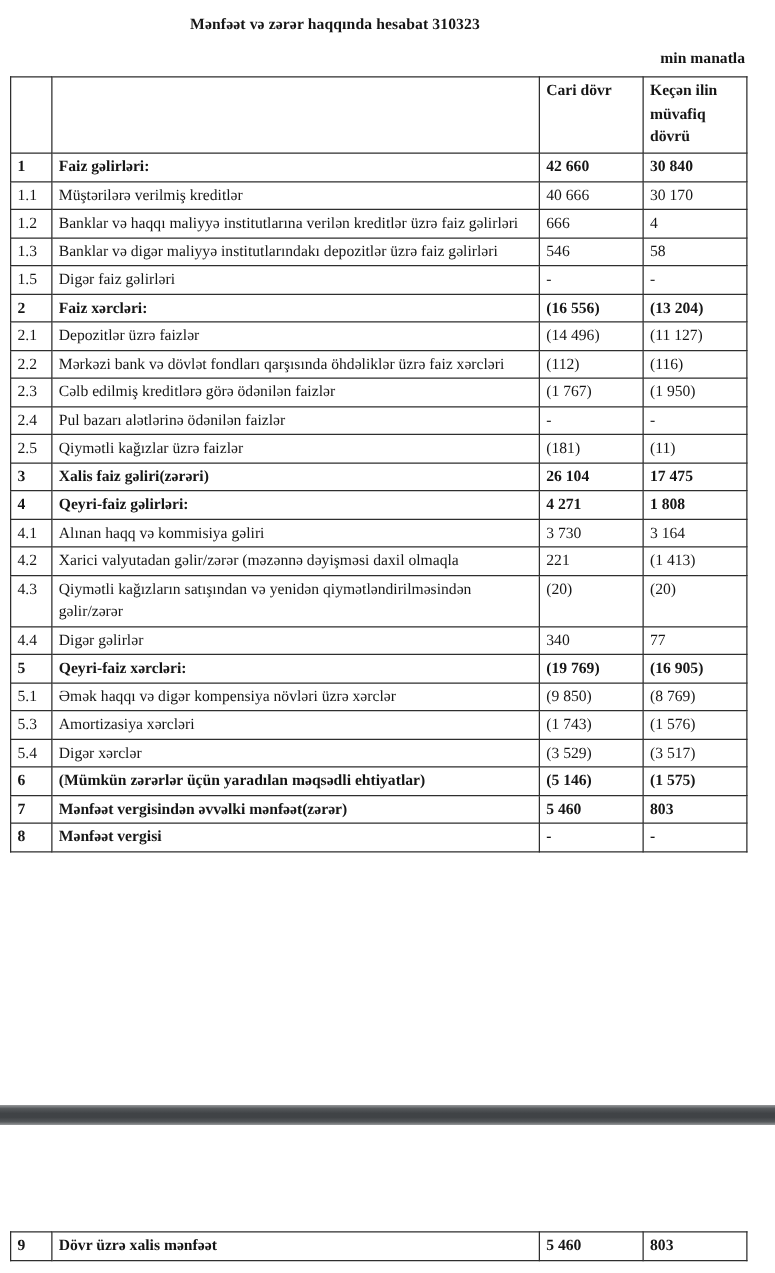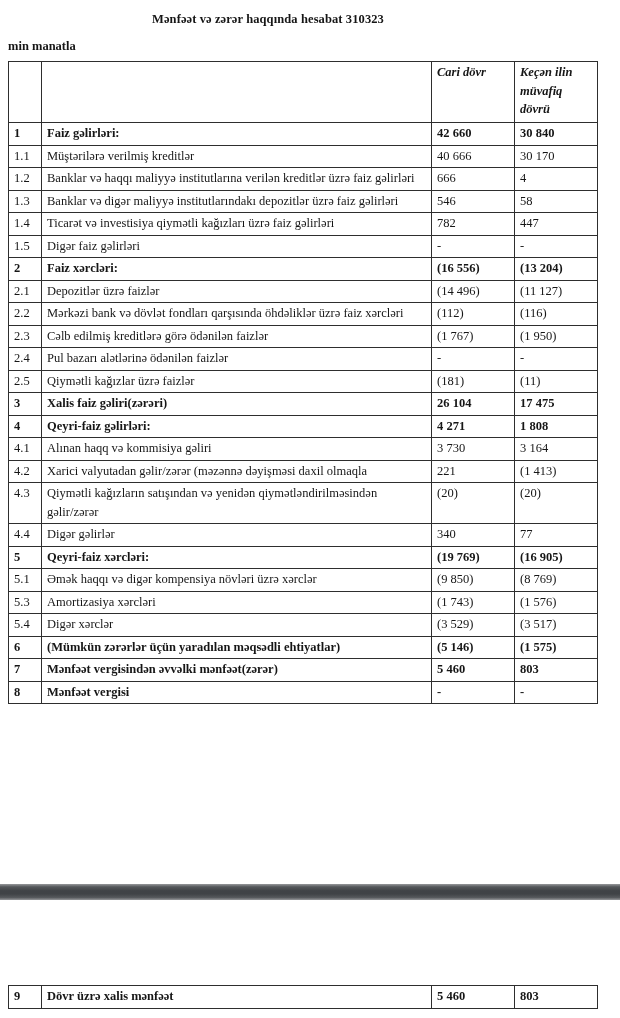--- a/index.html
+++ b/index.html
@@ -24,21 +24,21 @@
     font-size: 12.5px;
     font-weight: bold;
     margin: 0;
     letter-spacing: 0.1px;
   }
   .unit {
     position: absolute;
     top: 39px;
     left: 8px;
     width: 588px;
-    text-align: left;
+    text-align: right;
     font-size: 12.5px;
     font-weight: bold;
   }
   .main-wrap {
     position: absolute;
     top: 61px;
     left: 8px;
   }
   .footer-wrap {
     position: absolute;
@@ -55,21 +55,20 @@
     border: 1px solid #2e2e2e;
     vertical-align: top;
     padding: 1px 5px 2px 5px;
     font-size: 12.5px;
     line-height: 18.5px;
     text-align: left;
     overflow: hidden;
   }
   table.grid thead th {
     font-weight: bold;
-    font-style: italic;
   }
   th.prev-col {
     text-align: center;
   }
   td.no-cell {
     text-align: center;
     padding-left: 1px;
     padding-right: 1px;
   }
   tr.bold td {
@@ -132,26 +131,20 @@
           <td class="val-cell">666</td>
           <td class="val-cell">4</td>
         </tr>
         <tr>
           <td class="no-cell">1.3</td>
           <td class="label-cell">Banklar və digər maliyyə institutlarındakı depozitlər üzrə faiz gəlirləri</td>
           <td class="val-cell">546</td>
           <td class="val-cell">58</td>
         </tr>
         <tr>
-          <td class="no-cell">1.4</td>
-          <td class="label-cell">Ticarət və investisiya qiymətli kağızları üzrə faiz gəlirləri</td>
-          <td class="val-cell">782</td>
-          <td class="val-cell">447</td>
-        </tr>
-        <tr>
           <td class="no-cell">1.5</td>
           <td class="label-cell">Digər faiz gəlirləri</td>
           <td class="val-cell">-</td>
           <td class="val-cell">-</td>
         </tr>
         <tr class="bold">
           <td class="no-cell">2</td>
           <td class="label-cell">Faiz xərcləri:</td>
           <td class="val-cell">(16 556)</td>
           <td class="val-cell">(13 204)</td>

